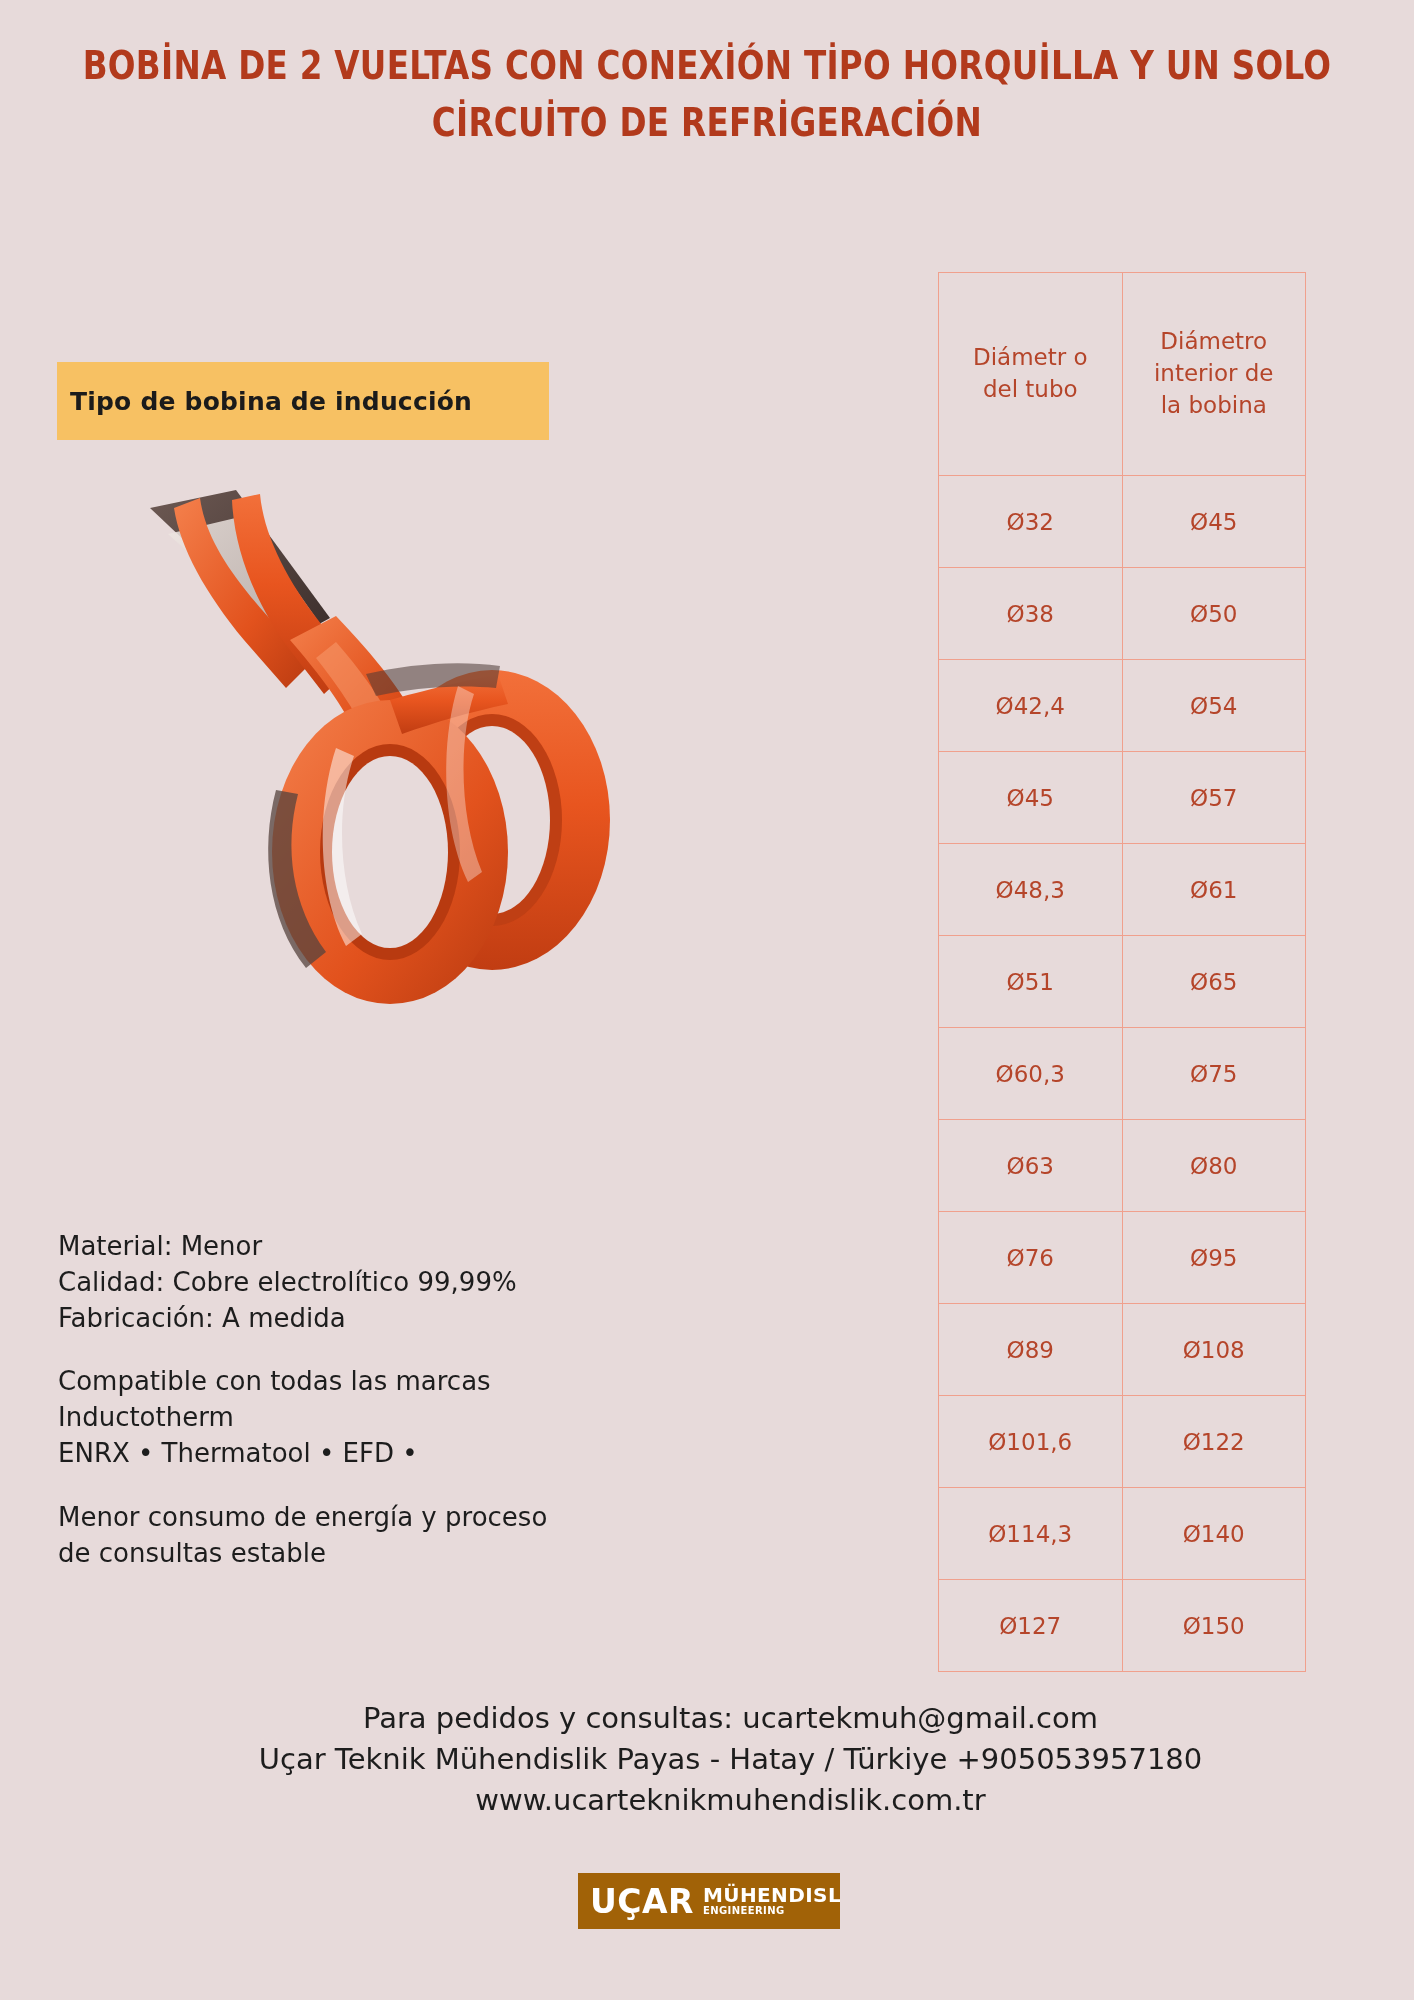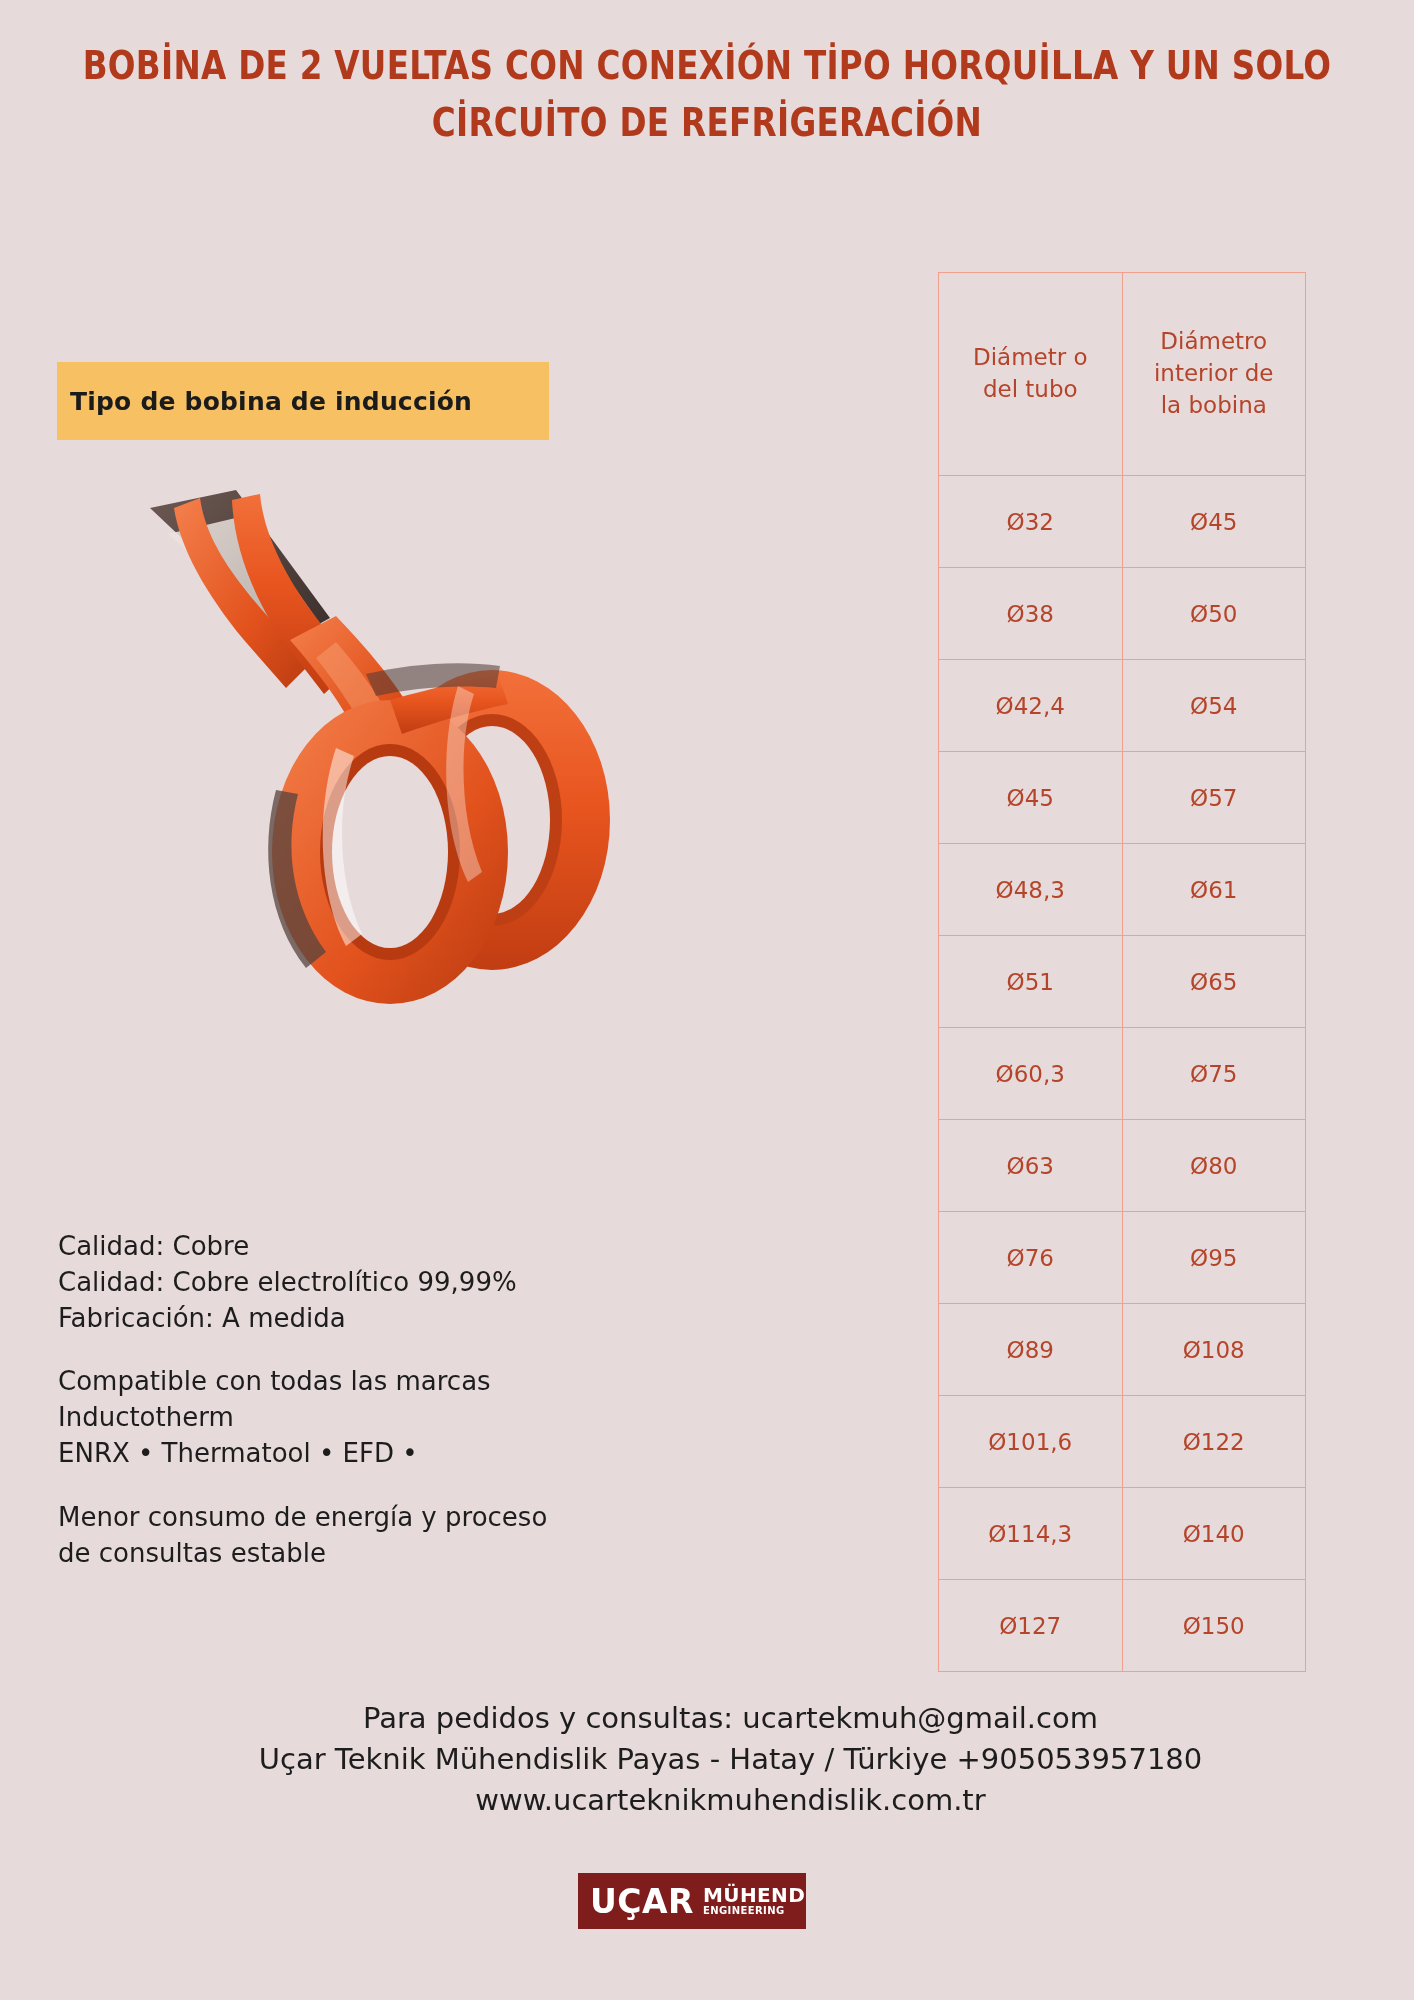--- a/index.html
+++ b/index.html
@@ -122,23 +122,23 @@
     font-size: 29px;
     line-height: 1.42;
   }
   .footer p { margin: 0; padding-left: 47px; }
 
   
   .logo {
     position: absolute;
     left: 578px;
     top: 1873px;
-    width: 228px;
+    width: 262px;
     height: 56px;
-    background: #7f1d1d;
+    background: #a16207;
     display: flex;
     align-items: center;
     overflow: hidden;
   }
   .logo-mark {
     font-family: "DejaVu Sans", sans-serif;
     font-weight: bold;
     font-size: 33px;
     color: #ffffff;
     letter-spacing: 0.5px;
@@ -214,21 +214,21 @@
     <path d="M136 300 C 120 360, 128 430, 166 478 L186 462 C 152 416, 144 358, 158 304 Z" fill="#55433e" opacity="0.75"></path>
     <path d="M226 184 C 268 174, 318 170, 360 176 L356 198 C 316 194, 272 198, 236 206 Z" fill="#4c3b36" opacity="0.55"></path>
 
     <path d="M196 258 C 176 318, 178 404, 206 456 L222 444 C 198 392, 196 318, 214 266 Z" fill="#ffffff" opacity="0.5"></path>
     <path d="M318 196 C 300 254, 302 338, 328 392 L342 382 C 320 330, 318 252, 334 204 Z" fill="#ffffff" opacity="0.35"></path>
   </svg>
 </div>
 
 <div class="specs">
   <div class="block">
-    <p>Calidad: Cobre</p>
+    <p>Material: Menor</p>
     <p> Calidad: Cobre electrolítico 99,99%</p>
     <p>Fabricación: A medida</p>
   </div>
   <div class="block">
     <p>Compatible con todas las marcas</p>
     <p>Inductotherm</p>
     <p>ENRX • Thermatool • EFD •</p>
   </div>
   <div class="block">
     <p>Menor consumo de energía y proceso</p>

